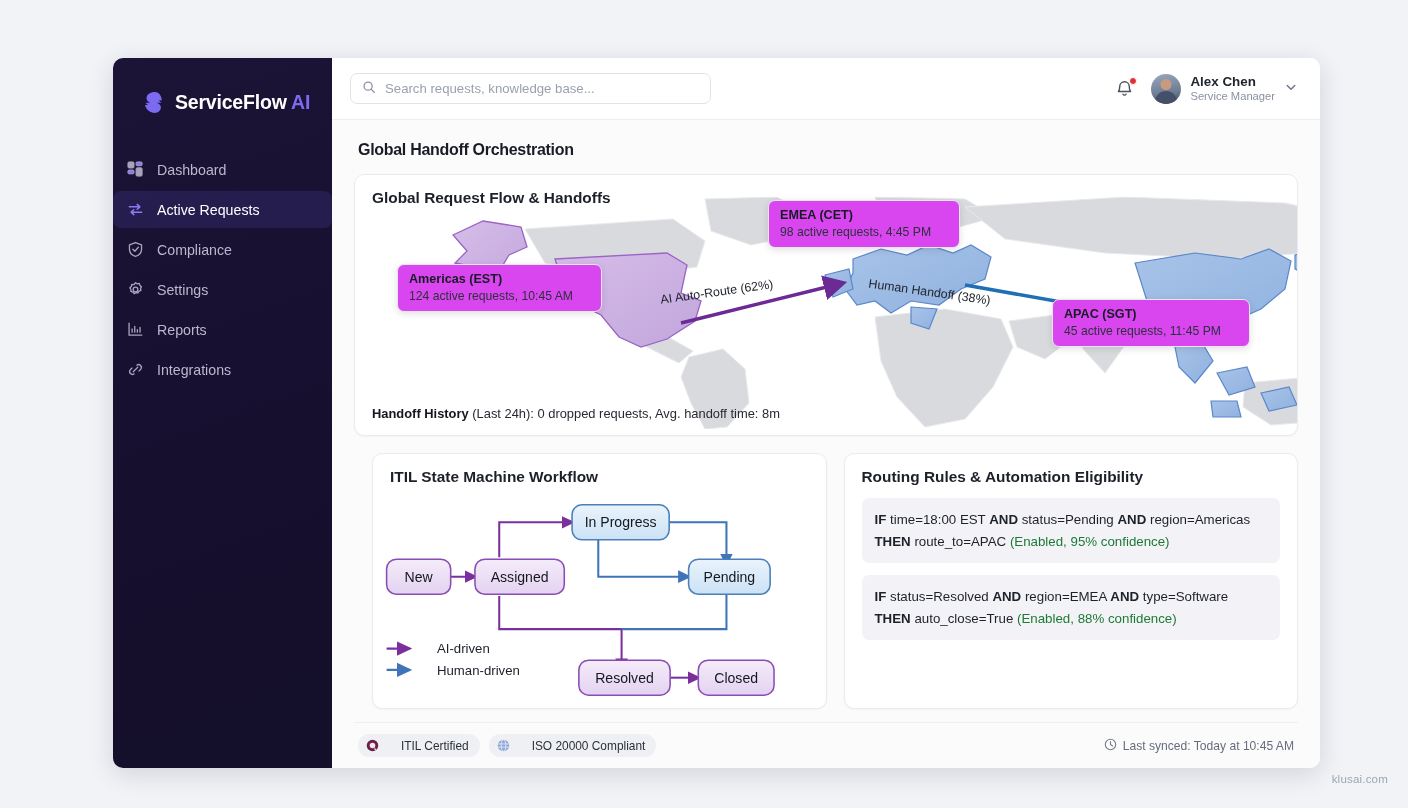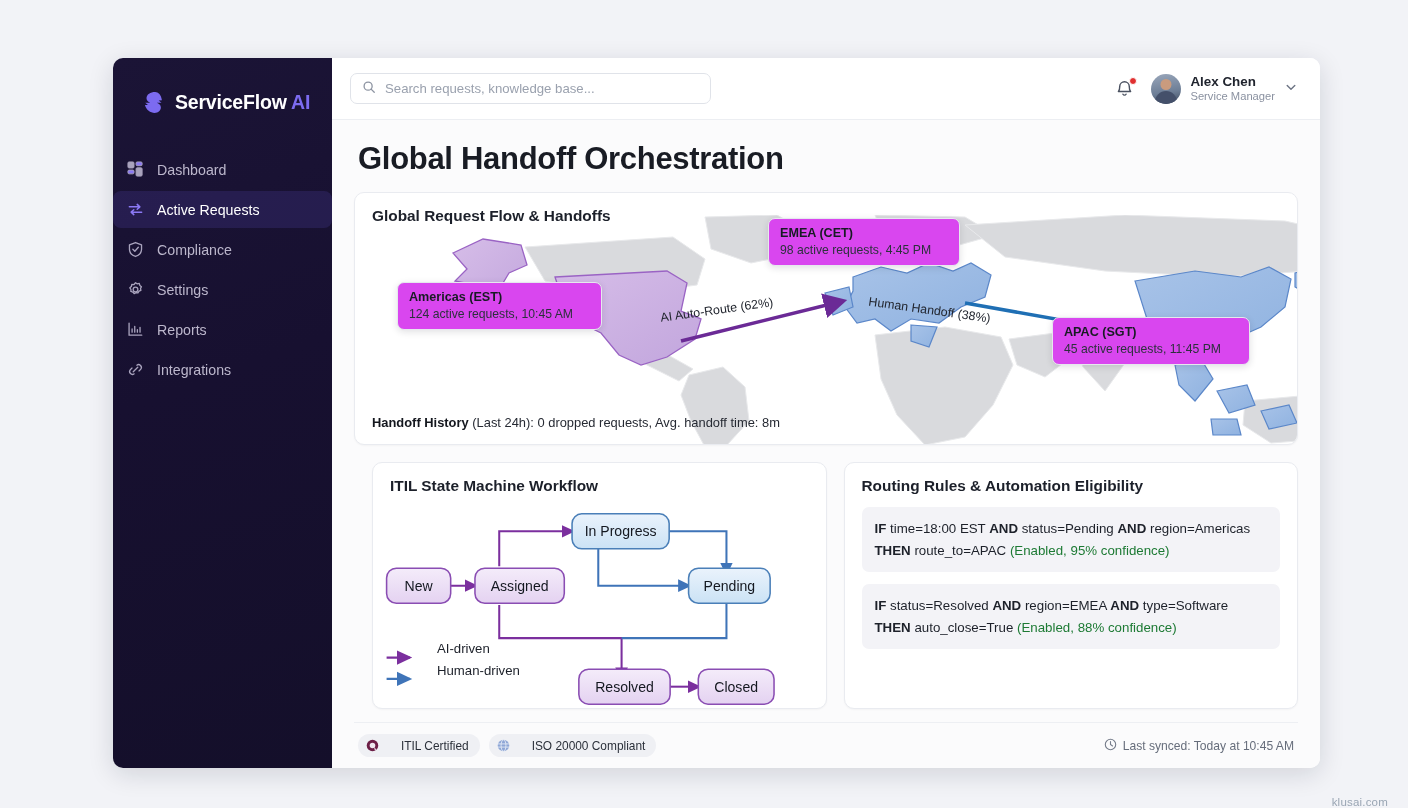--- a/index.html
+++ b/index.html
@@ -78,21 +78,21 @@
     background:linear-gradient(170deg,#9aa7bb 0%,#6d7e96 60%,#3f4b5e 100%);
     position:relative; overflow:hidden; flex:0 0 30px;
   }
   .avatar::before { content:""; position:absolute; left:50%; top:5px; width:11px; height:11px; border-radius:50%; background:#c99b7e; transform:translateX(-50%); }
   .avatar::after  { content:""; position:absolute; left:50%; top:17px; width:22px; height:16px; border-radius:11px 11px 0 0; background:#44506a; transform:translateX(-50%); }
   .user-meta { line-height:1.18; }
   .user-name { font-size:13.4px; font-weight:700; color:#20242e; }
   .user-role { font-size:11.2px; color:#8a91a0;text-align:center; }
 
   .content { flex:1; padding:17px 22px 0 22px; overflow:hidden; display:flex; flex-direction:column; }
-  .page-title { font-size:31px; font-weight:700; color:#191c24; letter-spacing:-.3px; margin:4px 0 15px 4px; }
+  .page-title { font-size:16px; font-weight:700; color:#191c24; letter-spacing:-.3px; margin:4px 0 15px 4px; }
 
   .card { background:#fff; border:1px solid #e9ebf0; border-radius:10px; box-shadow:0 1px 2px rgba(20,24,40,.035); }
   .card-title { font-size:15.4px; font-weight:700; color:#1c202a; }
 
   
   .map-card { height:263px; padding:14px 17px 0 17px; position:relative; overflow:hidden; }
   .map-stage { position:absolute; left:0; top:0; right:0; bottom:0; }
   .map-svg { position:absolute; left:50px; top:22px; width:1105px; height:232px; }
   .map-title { position:relative; z-index:6; }
   .callout {
@@ -141,21 +141,21 @@
   .badges { display:flex; gap:9px; }
   .badge {
     display:flex; align-items:center; gap:22px;
     height:23px; padding:0 11px 0 8px;
     background:#eff0f4; border-radius:12px;
     font-size:11.9px; color:#2b303a;
   }
   .badge .g { width:13px; height:13px; flex:0 0 13px; }
   .sync { margin-left:auto; display:flex; align-items:center; gap:6px; font-size:12.1px; color:#666d7b; }
   .watermark {
-    position:absolute; right:20px; bottom:0;
+    position:absolute; right:20px; bottom:23px;
     font-size:11.5px; color:#9aa6b4; letter-spacing:.2px;
   }
 </style>
 </head>
 <body>
 
 <div class="app-frame">
 
   <aside class="sidebar">
     <div class="brand">

